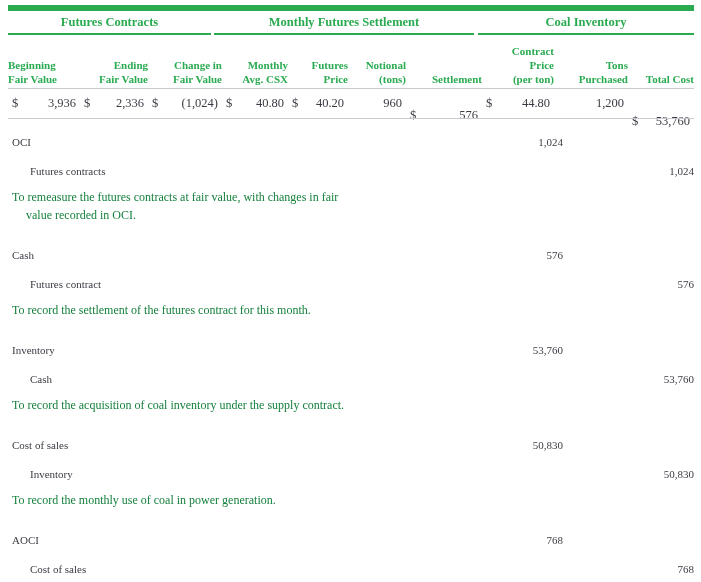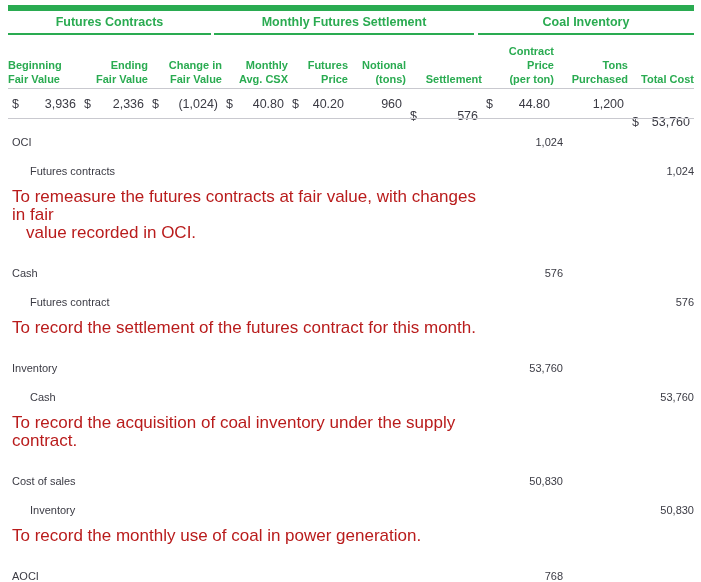--- a/index.html
+++ b/index.html
@@ -12,20 +12,21 @@
     height: 582px;
     font-family: "Liberation Sans", sans-serif;
     color: #3b3b44;
     overflow: hidden;
   }
   .page {
     position: relative;
     width: 701px;
     height: 582px;
     box-sizing: border-box;
+    font-family: Liberation Serif, serif;
   }
 
   
   .top-rule {
     position: absolute;
     left: 8px;
     top: 5px;
     width: 686px;
     height: 6px;
     background: #2aab51;
@@ -184,22 +185,22 @@
   .je-credit {
     position: absolute;
     left: 0;
     top: 6px;
     width: 686px;
     text-align: right;
     white-space: nowrap;
   }
   .je-desc {
     position: relative;
-    font-size: 17px;
-    color: #b91c1c;
+    font-size: 12px;
+    color: #15803d;
     line-height: 18px;
     padding-left: 4px;
     text-indent: 0;
     max-width: 470px;
   }
   .je-desc .cont {
     display: block;
     padding-left: 14px;
   }
   .entry-gap {

